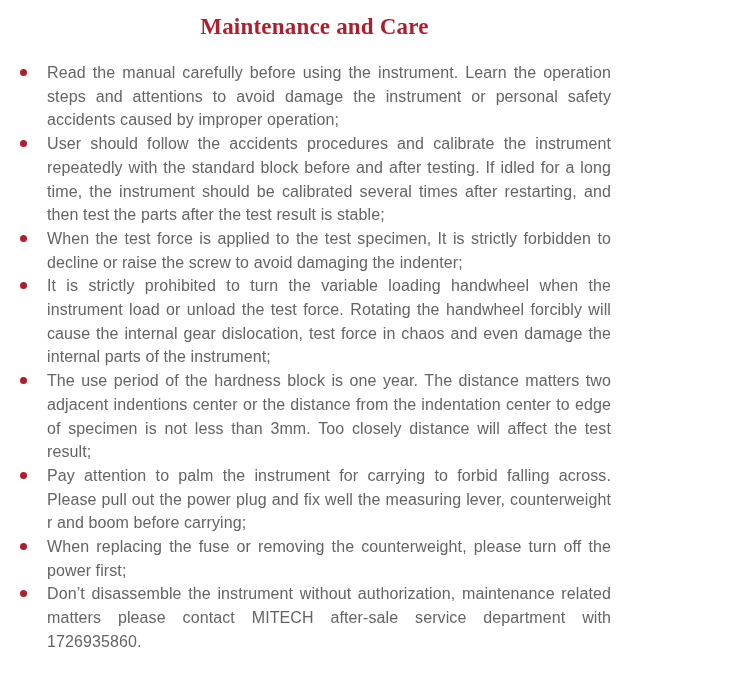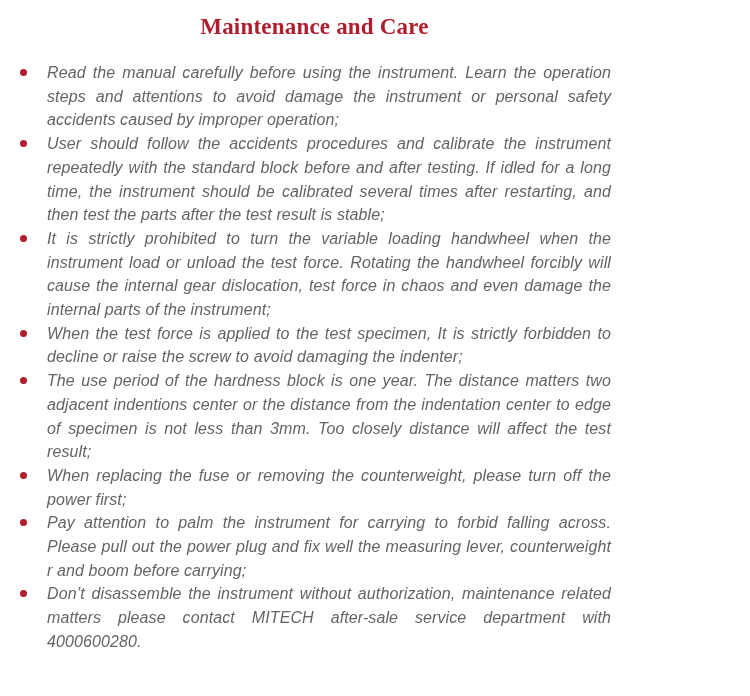--- a/index.html
+++ b/index.html
@@ -27,21 +27,20 @@
     font-family: "Liberation Serif", serif;
     font-weight: 700;
     font-size: 23px;
     letter-spacing: 0.2px;
     color: var(--accent);
   }
   ul.maintenance-list {
     list-style: none;
     margin: 0;
     padding: 0;
-    font-style: italic;
   }
   li.list-item {
     display: flex;
     align-items: flex-start;
     color: var(--body-color);
     font-size: 16px;
     line-height: 23.7px;
     letter-spacing: 0.1px;
   }
   .bullet {
@@ -67,36 +66,36 @@
       <li class="list-item">
         <span class="bullet"></span>
         <span class="item-text">Read the manual carefully before using the instrument. Learn the operation steps and attentions to avoid damage the instrument or personal safety accidents caused by improper operation;</span>
       </li>
       <li class="list-item">
         <span class="bullet"></span>
         <span class="item-text">User should follow the accidents procedures and calibrate the instrument repeatedly with the standard block before and after testing. If idled for a long time, the instrument should be calibrated several times after restarting, and then test the parts after the test result is stable;</span>
       </li>
       <li class="list-item">
         <span class="bullet"></span>
-        <span class="item-text">It is strictly prohibited to turn the variable loading handwheel when the instrument load or unload the test force. Rotating the handwheel forcibly will cause the internal gear dislocation, test force in chaos and even damage the internal parts of the instrument;</span>
+        <span class="item-text">When the test force is applied to the test specimen, It is strictly forbidden to decline or raise the screw to avoid damaging the indenter;</span>
       </li>
       <li class="list-item">
         <span class="bullet"></span>
-        <span class="item-text">When the test force is applied to the test specimen, It is strictly forbidden to decline or raise the screw to avoid damaging the indenter;</span>
+        <span class="item-text">It is strictly prohibited to turn the variable loading handwheel when the instrument load or unload the test force. Rotating the handwheel forcibly will cause the internal gear dislocation, test force in chaos and even damage the internal parts of the instrument;</span>
       </li>
       <li class="list-item">
         <span class="bullet"></span>
         <span class="item-text">The use period of the hardness block is one year. The distance matters two adjacent indentions center or the distance from the indentation center to edge of specimen is not less than 3mm. Too closely distance will affect the test result;</span>
       </li>
       <li class="list-item">
         <span class="bullet"></span>
+        <span class="item-text">Pay attention to palm the instrument for carrying to forbid falling across. Please pull out the power plug and fix well the measuring lever, counterweight r and boom before carrying;</span>
+      </li>
+      <li class="list-item">
+        <span class="bullet"></span>
         <span class="item-text">When replacing the fuse or removing the counterweight, please turn off the power first;</span>
       </li>
       <li class="list-item">
         <span class="bullet"></span>
-        <span class="item-text">Pay attention to palm the instrument for carrying to forbid falling across. Please pull out the power plug and fix well the measuring lever, counterweight r and boom before carrying;</span>
-      </li>
-      <li class="list-item">
-        <span class="bullet"></span>
-        <span class="item-text">Don’t disassemble the instrument without authorization, maintenance related matters please contact MITECH after-sale service department with 4000600280.</span>
+        <span class="item-text">Don’t disassemble the instrument without authorization, maintenance related matters please contact MITECH after-sale service department with 1726935860.</span>
       </li>
     </ul>
 </div>
 
 </body></html>

